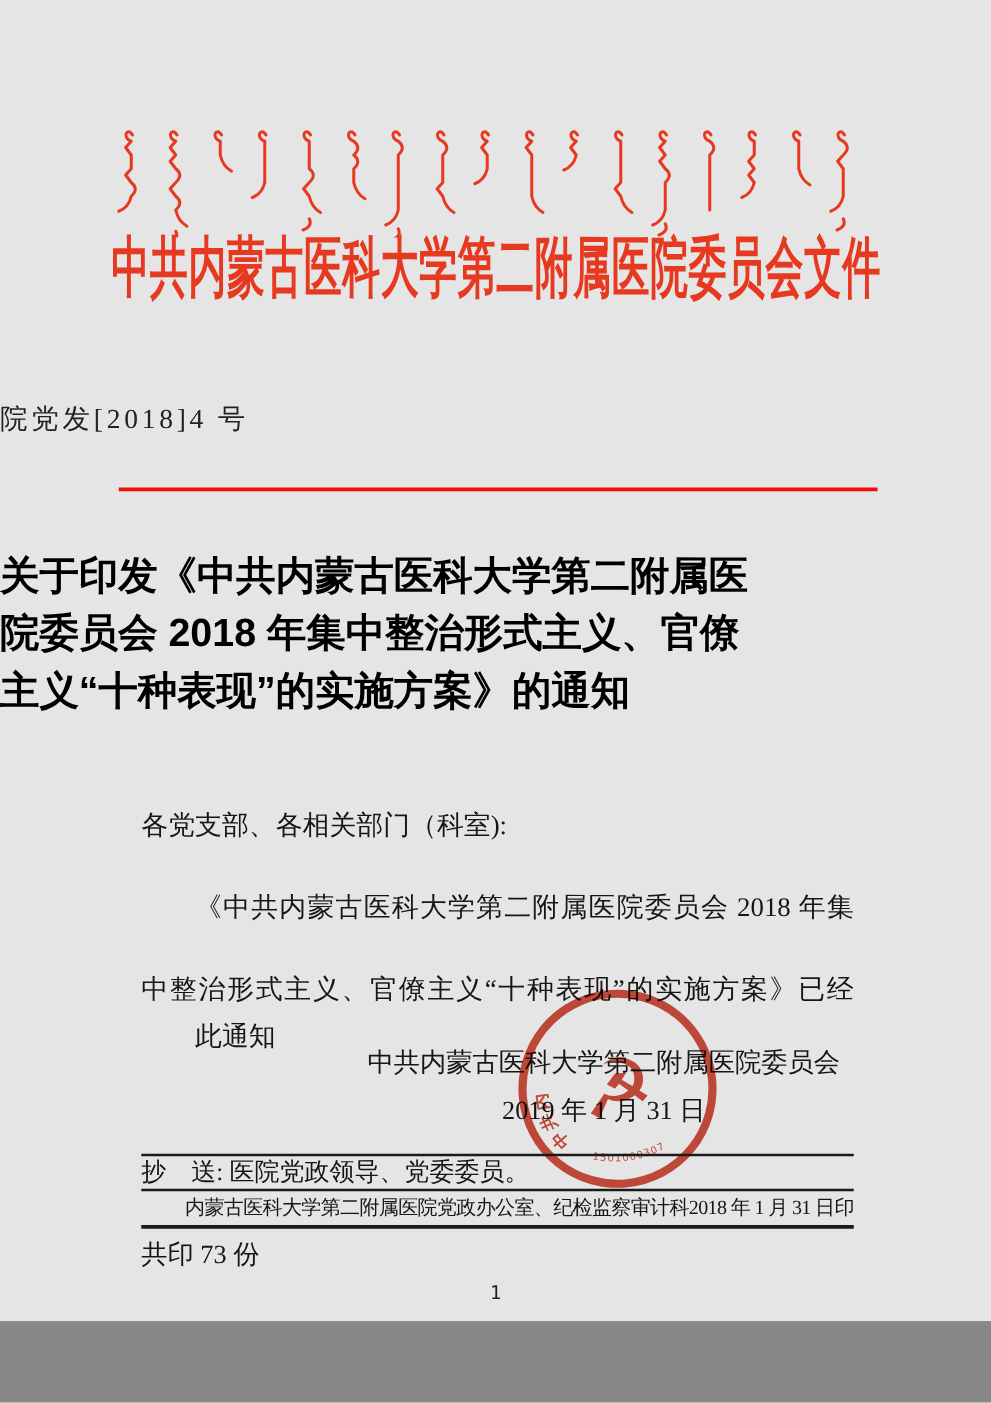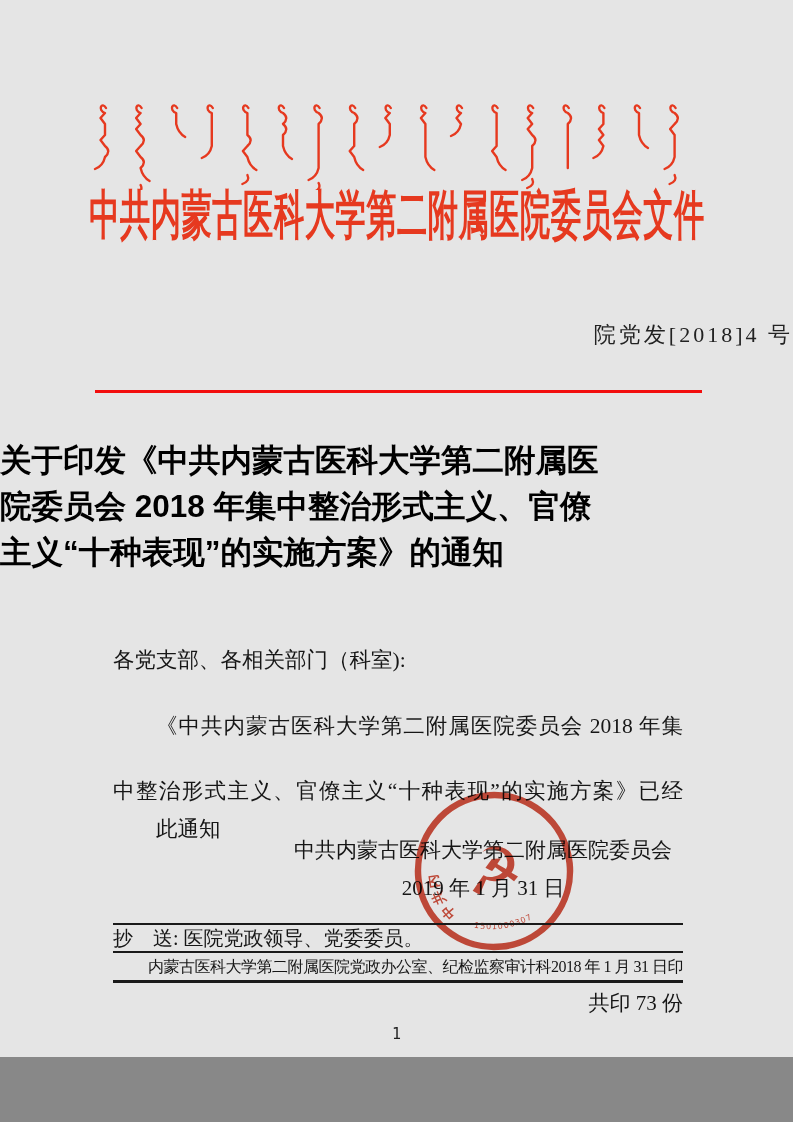--- a/index.html
+++ b/index.html
@@ -14,21 +14,21 @@
   .mongol path{fill:none; stroke:#e6391f; stroke-width:2.4; stroke-linecap:round; stroke-linejoin:round;}
   .org-title{
     position:absolute; top:183px; left:50%; white-space:nowrap;
     transform:translateX(-50%) scaleX(0.57); transform-origin:center;
     font-family:"Liberation Sans","DejaVu Sans",sans-serif;
     font-weight:700; font-size:53px; line-height:64px; color:#e6391f;
     letter-spacing:1px;
   }
   .doc-number{
     position:absolute; top:320px; left:0; width:100%;
-    text-align:right; font-size:22px; letter-spacing:3px; color:#222;
+    text-align:left; font-size:22px; letter-spacing:3px; color:#222;
   }
   .red-rule{
     position:absolute; top:390px; left:95px; width:607px; height:3px;
     background:#f20d0d;
   }
   
   .doc-title{
     position:absolute; top:437px; left:0; width:100%;
     white-space:pre-line;
     font-family:"Liberation Sans","DejaVu Sans",sans-serif;
@@ -66,21 +66,21 @@
     position:absolute; top:926px; left:113px; width:570px;
     font-size:20px; line-height:25px; color:#161616;
   }
   .issuer-line{
     position:absolute; top:954px; left:113px; width:570px;
     display:flex; justify-content:flex-end;
     font-size:16px; line-height:26px; letter-spacing:-0.5px; color:#161616;
   }
   .copies{
     position:absolute; top:989px; left:113px; width:570px;
-    text-align:right; font-size:21px; line-height:28px; color:#161616;
+    font-size:21px; line-height:28px; color:#161616;
   }
   .page-number{
     position:absolute; top:1025px; left:0; width:100%;
     text-align:center; font-size:15px; color:#222;
     font-family:"DejaVu Sans Mono","Liberation Mono",monospace;
   }
 </style>
 </head>
 <body>
 

